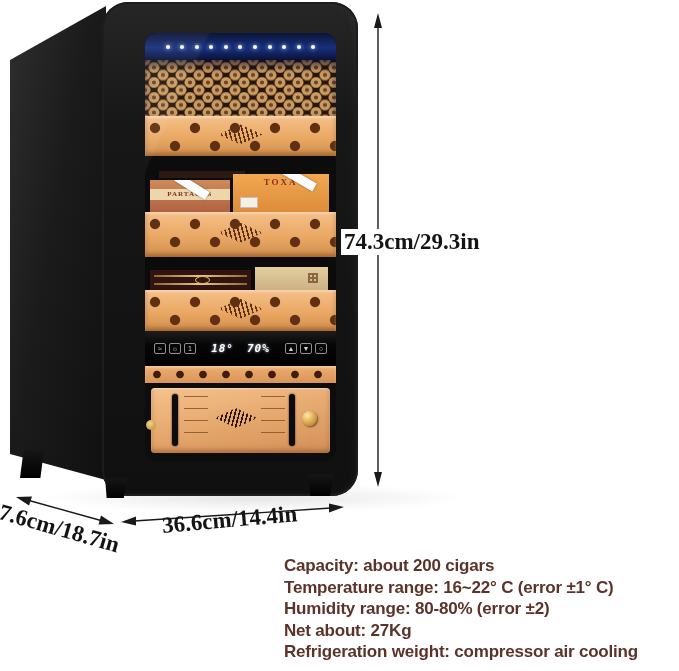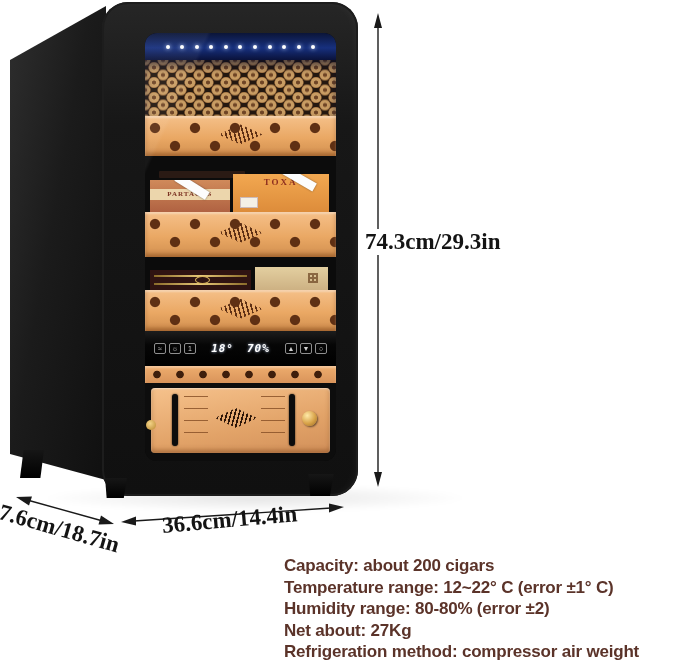--- a/index.html
+++ b/index.html
@@ -113,21 +113,21 @@
   .knob{position:absolute;left:151px;top:23px;width:15px;height:15px;border-radius:50%;
         background:radial-gradient(circle at 35% 30%,#ffe9a8,#d8a349 55%,#9a6a1f);
         box-shadow:1px 1px 2px rgba(0,0,0,.55);}
   .hinge{position:absolute;left:-5px;top:32px;width:10px;height:10px;border-radius:50%;
         background:radial-gradient(circle at 40% 35%,#f4d488,#b9862e);}
 
   
   .dims{position:absolute;left:0;top:0;width:679px;height:671px;pointer-events:none;}
   .dim-label{position:absolute;color:#141414;font-family:"Liberation Serif",serif;
              font-weight:700;font-size:23px;white-space:nowrap;}
-  .dl-height{left:362px;top:229px;background:#ffffff;padding:0 3px;}
+  .dl-height{left:341px;top:229px;background:#ffffff;padding:0 3px;}
   .dl-width{left:161px;top:513px;transform:rotate(-5deg);transform-origin:left top;}
   .dl-depth{left:-8px;top:496px;transform:rotate(16deg);transform-origin:left top;}
 
   
   .specs{position:absolute;left:284px;top:555px;width:394px;color:#5b3329;
          font-size:17px;font-weight:bold;line-height:21.5px;letter-spacing:-0.2px;}
   .spec-line{white-space:nowrap;}
 </style>
 </head>
 <body>
@@ -252,19 +252,19 @@
       <polygon points="114,524 98.5,524.5 101,515.5" stroke="none"></polygon>
     </g>
   </svg>
 
   <div class="dim-label dl-height">74.3cm/29.3in</div>
   <div class="dim-label dl-width">36.6cm/14.4in</div>
   <div class="dim-label dl-depth">47.6cm/18.7in</div>
 
   <div class="specs">
     <div class="spec-line">Capacity: about 200 cigars</div>
-    <div class="spec-line">Temperature range: 12~22° C (error ±1° C)</div>
+    <div class="spec-line">Temperature range: 16~22° C (error ±1° C)</div>
     <div class="spec-line">Humidity range: 80-80% (error ±2)</div>
     <div class="spec-line">Net about: 27Kg</div>
-    <div class="spec-line">Refrigeration method: compressor air weight</div>
+    <div class="spec-line">Refrigeration weight: compressor air cooling</div>
   </div>
 
 </div>
 
 </body></html>

